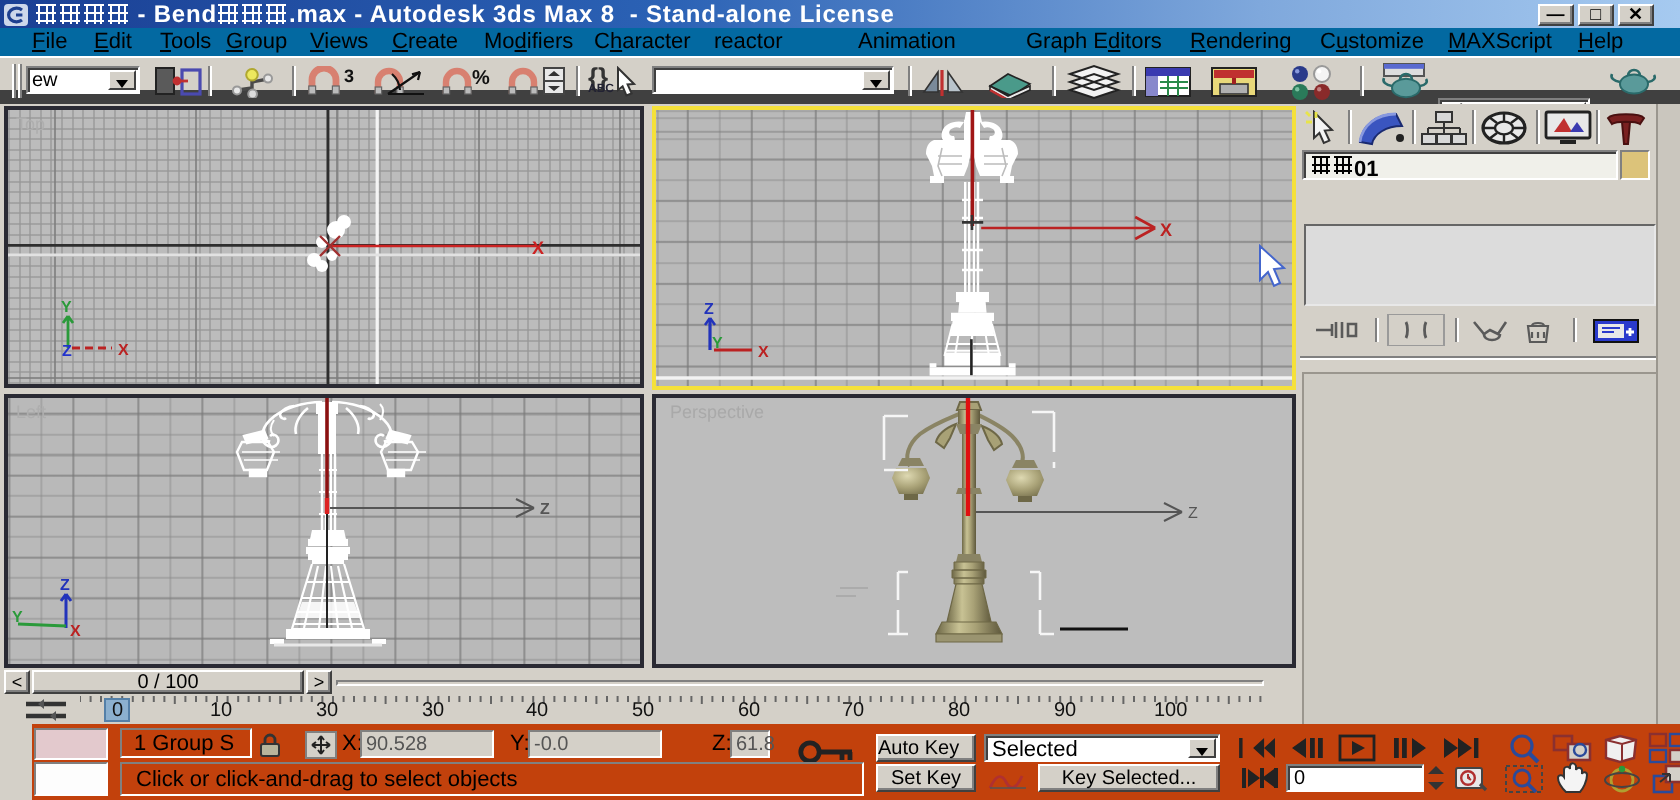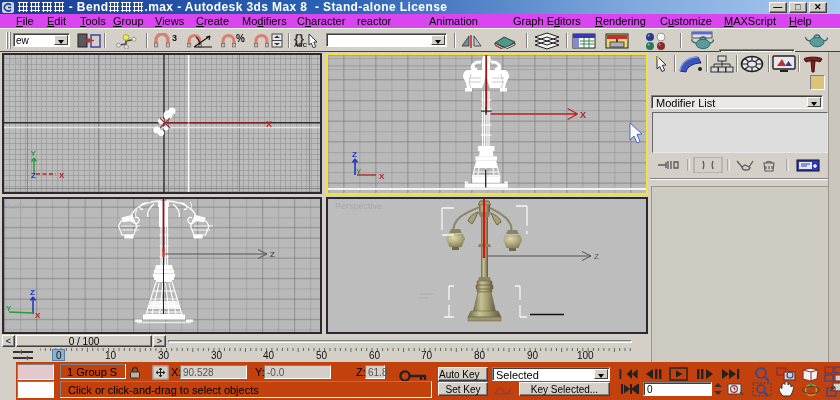--- a/index.html
+++ b/index.html
@@ -18,25 +18,25 @@
   linear-gradient(currentColor,currentColor) 0 0/9px 1.2px no-repeat,
   linear-gradient(currentColor,currentColor) 0 4px/9px 1.2px no-repeat,
   linear-gradient(currentColor,currentColor) 0 7.5px/9px 1.2px no-repeat,
   linear-gradient(currentColor,currentColor) 1px 0/1.2px 9px no-repeat,
   linear-gradient(currentColor,currentColor) 4px 0/1.2px 9px no-repeat,
   linear-gradient(currentColor,currentColor) 7px 0/1.2px 9px no-repeat}
 
 #title{left:0;top:0;width:840px;height:14px;background:linear-gradient(90deg,#1A3F94 0%,#2B62B5 40%,#7FA8DC 75%,#A6CAF0 100%);color:#fff;font-weight:bold;font-size:12px;letter-spacing:.4px;line-height:14px;white-space:nowrap}
 .winbtn{position:absolute;top:2px;width:18px;height:11px;background:#D4D0C8;border:1px solid;border-color:#fff #404040 #404040 #fff;box-shadow:inset -1px -1px 0 #808080;color:#000;font-size:9px;line-height:9px;text-align:center;font-weight:bold}
 
-#menu{left:0;top:14px;width:840px;height:14px;background:#d946ef;font-size:11px;color:#000}
+#menu{left:0;top:14px;width:840px;height:14px;background:#0369a1;font-size:11px;color:#000}
 #menu span{position:absolute;top:1px}
 #menu u{text-decoration:underline}
 
-#toolbar{left:0;top:28px;width:840px;height:24px;background:#D4D0C8;border-top:1px solid #fff;border-bottom:1px solid #404040}
+#toolbar{left:0;top:28px;width:840px;height:24px;background:#D4D0C8;border-top:1px solid #fff;border-bottom:7px solid #404040}
 .tsep{position:absolute;top:4px;width:1px;height:15px;background:#808080;box-shadow:1px 0 0 #fff}
 .combo{position:absolute;background:#fff;border:1px solid;border-color:#808080 #fff #fff #808080;box-shadow:inset 1px 1px 0 #404040;font-size:10px;color:#000}
 .combo .cbtn{position:absolute;right:1px;top:1px;bottom:1px;width:14px;background:#D4D0C8;border:1px solid;border-color:#fff #404040 #404040 #fff}
 .combo .cbtn:after{content:"";position:absolute;left:3px;top:4px;border:3px solid transparent;border-top:4px solid #000}
 
 #vparea{left:0;top:52px;width:650px;height:283px;background:#D4D0C8}
 .vp{position:absolute;background:#bcbcbc}
 .vpb{border:2px solid #2a2a33}
 .vpy{border:2px solid #f5e13a}
 
@@ -412,25 +412,24 @@
   <rect x="1" y="1" width="22" height="13" rx="1" fill="#e8e8e8" stroke="#222" stroke-width="1.4"></rect>
   <path d="M5 11L10 4l4 7z" fill="#c03030"></path>
   <path d="M13 11l3.5-5 3.5 5z" fill="#3a3ab0"></path>
   <path d="M8 16h8" stroke="#222" stroke-width="2"></path>
  </svg>
  <div class="tsep" style="left:148px;top:3px;height:17px"></div>
  <svg class="abs" style="left:152px;top:3px" width="22" height="18" viewBox="0 0 22 18">
   <path d="M2 4c2-2.5 16-2.5 18 0l-2 3c-2-1.5-12-1.5-14 0z" fill="#7a2020" stroke="#4a1010"></path>
   <path d="M9 6h4l-1 11h-2z" fill="#7a2020" stroke="#4a1010"></path>
  </svg>
+ <div class="sunken abs" style="left:1px;top:23px;width:158px;height:15px;background:#f0f0ea">
+        <b style="position:absolute;left:3px;top:1.5px;font-size:11px;color:#000"><span class="cjk2" style="width:10px;height:10px"></span><span class="cjk2" style="width:10px;height:10px"></span>01</b>
+      </div>
  <div class="abs" style="left:160px;top:23px;width:15px;height:15px;background:#dcc37a;border:1px solid;border-color:#808080 #fff #fff #808080"></div>
- <div class="combo" style="left:1px;top:43px;width:172px;height:14px;background:#e8e8e4">
-        <span style="position:absolute;left:4px;top:1px;font-size:11px">Modifier List</span>
-        <div class="cbtn"></div>
-      </div>
  <div class="abs" style="left:2px;top:60px;width:176px;height:41px;background:#dcdcdc;border:1px solid;border-color:#666 #e8e8e8 #e8e8e8 #666"></div>
  <svg class="abs" style="left:6px;top:105px" width="170" height="16" viewBox="0 0 170 16">
   <g stroke="#5a5a5a" fill="none">
    <path d="M2 8h8M10 5v6M12 4v8M15 4v8M18 5h4v6h-4z" stroke-width="1.3"></path>
   </g>
   <path d="M32 2v12" stroke="#808080"></path>
         <path d="M33 2v12" stroke="#fff"></path>
   <rect x="38" y="0" width="28" height="16" fill="none" stroke="#9a9a9a"></rect>
   <path d="M47 4c1 2 1 6 0 8M57 4c-1 2-1 6 0 8" stroke="#5a5a5a" stroke-width="1.4" fill="none"></path>
   <path d="M72 2v12" stroke="#808080"></path>

